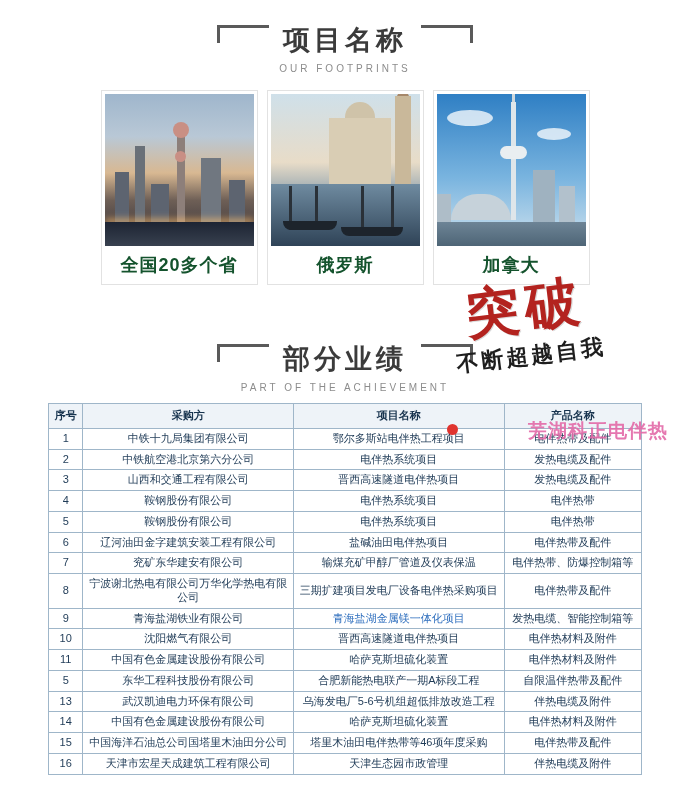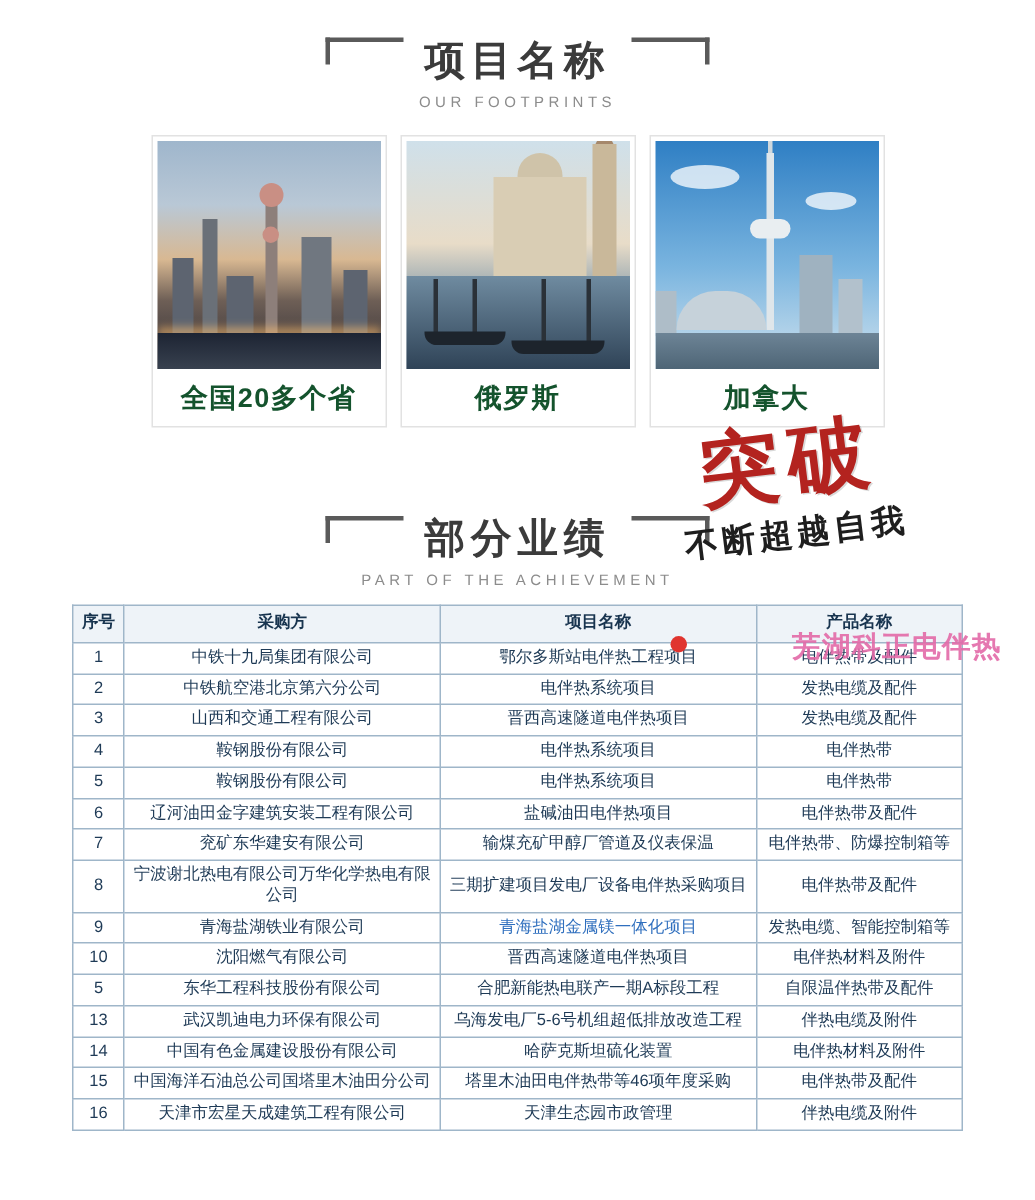--- a/index.html
+++ b/index.html
@@ -491,20 +491,26 @@
           <td class="proj">青海盐湖金属镁一体化项目</td>
           <td class="prod">发热电缆、智能控制箱等</td>
         </tr>
         <tr>
           <td class="idx">10</td>
           <td class="buyer">沈阳燃气有限公司</td>
           <td class="proj">晋西高速隧道电伴热项目</td>
           <td class="prod">电伴热材料及附件</td>
         </tr>
         <tr>
+          <td class="idx">11</td>
+          <td class="buyer">中国有色金属建设股份有限公司</td>
+          <td class="proj">哈萨克斯坦硫化装置</td>
+          <td class="prod">电伴热材料及附件</td>
+        </tr>
+        <tr>
           <td class="idx">5</td>
           <td class="buyer">东华工程科技股份有限公司</td>
           <td class="proj">合肥新能热电联产一期A标段工程</td>
           <td class="prod">自限温伴热带及配件</td>
         </tr>
         <tr>
           <td class="idx">13</td>
           <td class="buyer">武汉凯迪电力环保有限公司</td>
           <td class="proj">乌海发电厂5-6号机组超低排放改造工程</td>
           <td class="prod">伴热电缆及附件</td>

